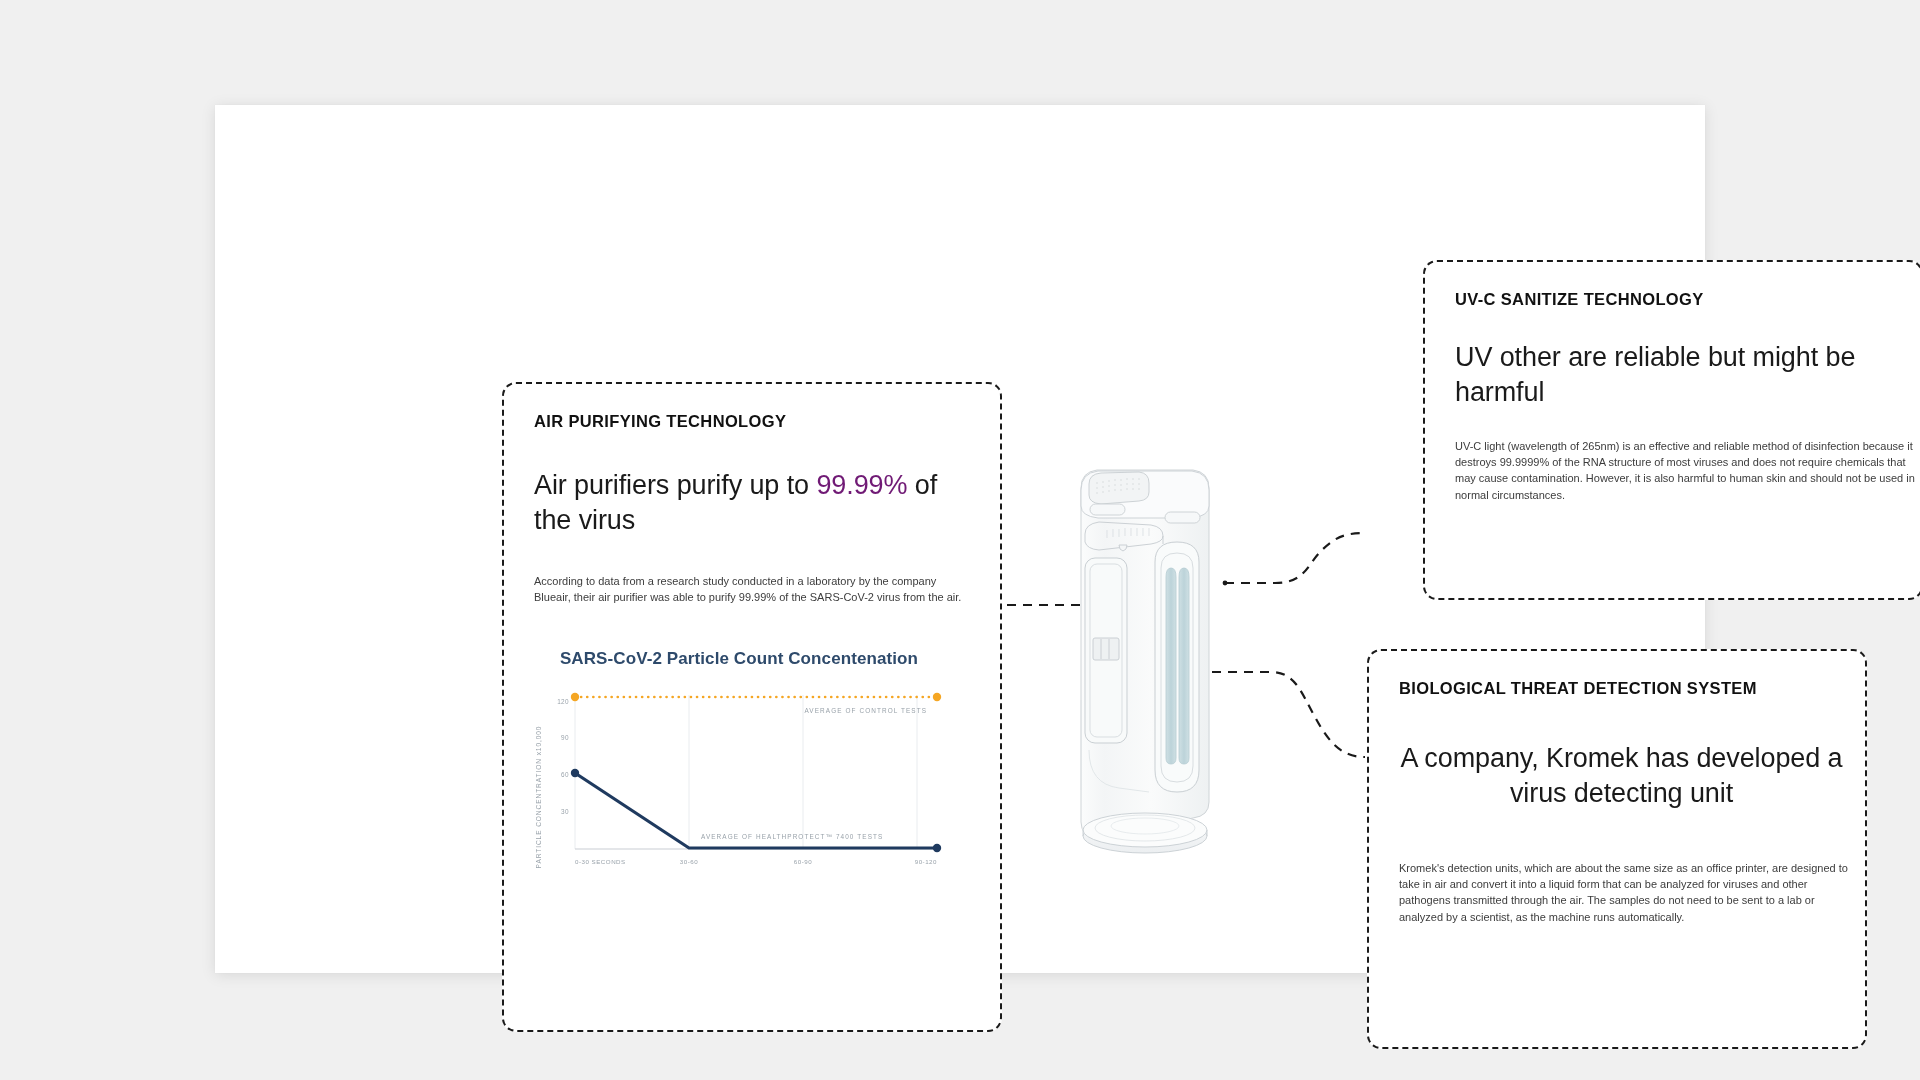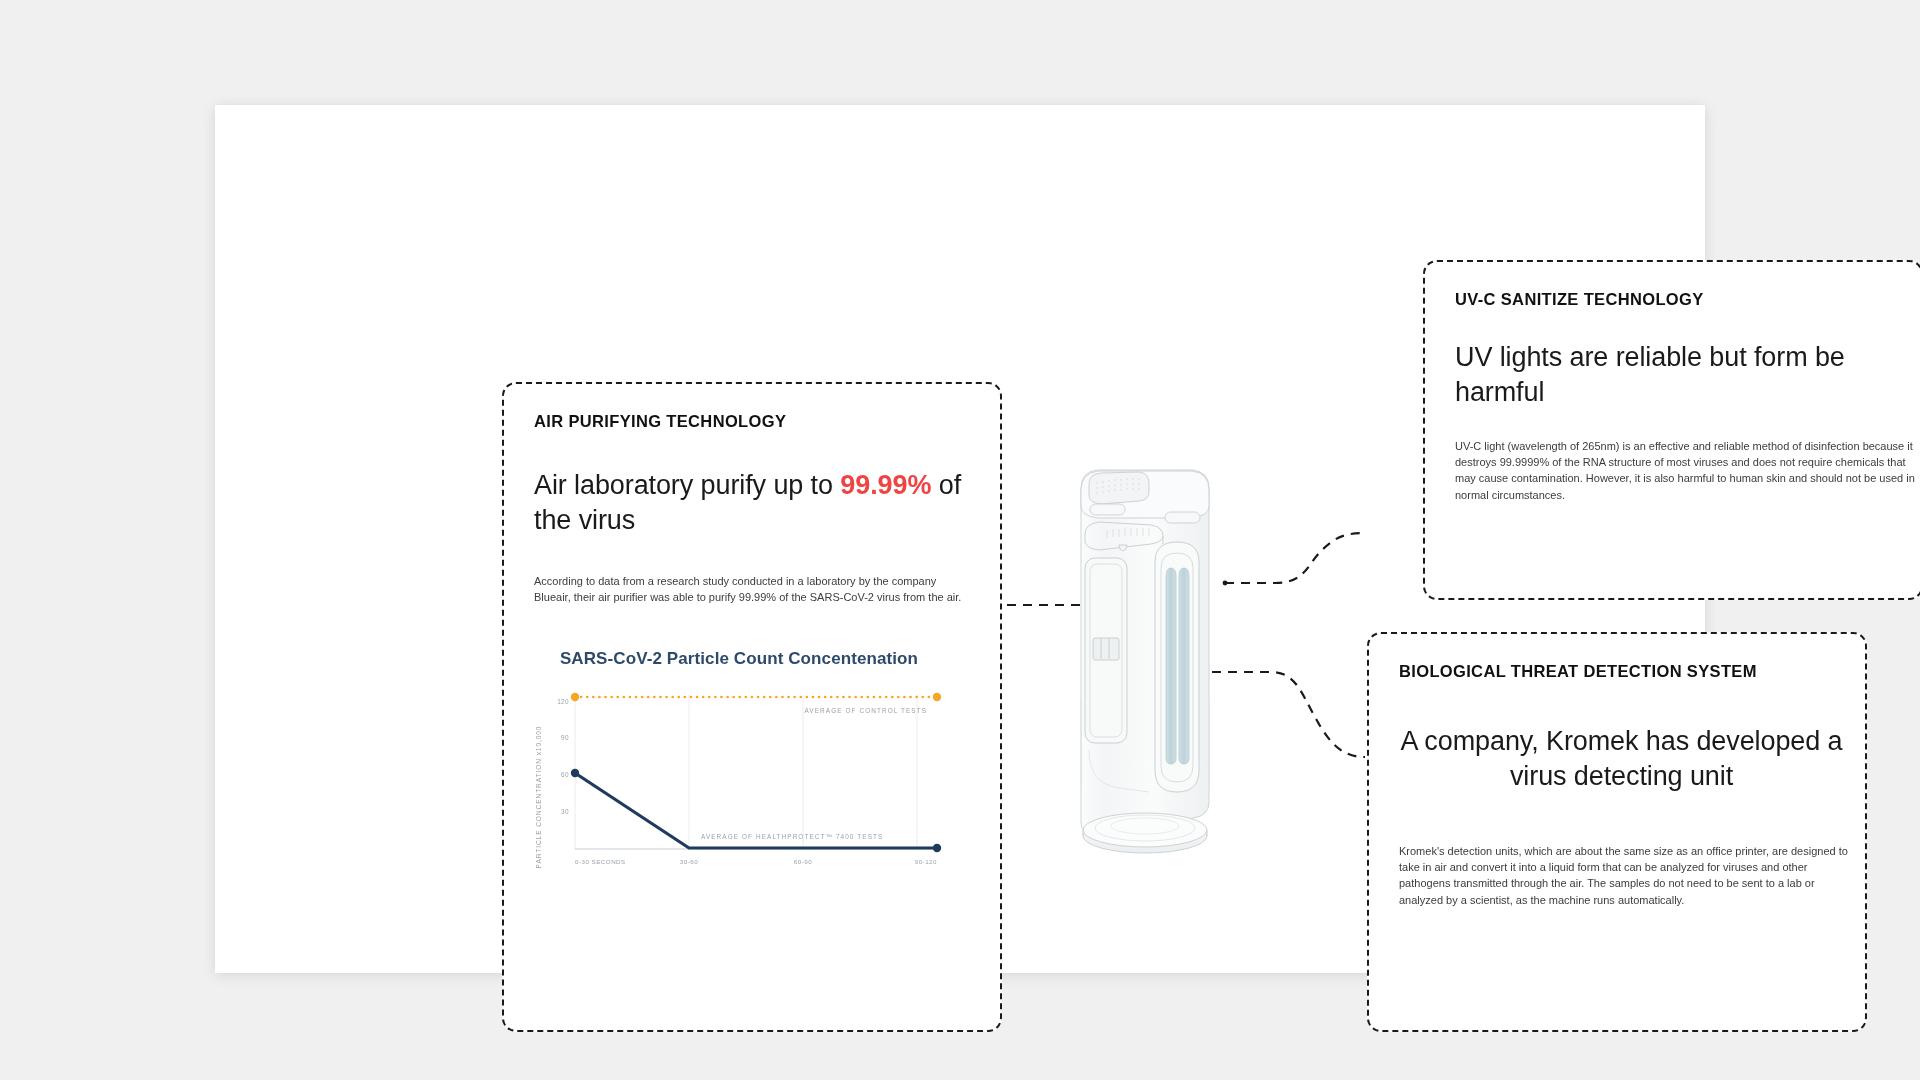--- a/index.html
+++ b/index.html
@@ -37,42 +37,42 @@
     color: #111111;
     line-height: 1.2;
   }
   .headline {
     font-size: 27px;
     font-weight: 400;
     color: #1a1a1a;
     line-height: 1.32;
     letter-spacing: -0.1px;
   }
-  .headline .hl { color: #ef4444; font-weight: 700; }
+  .headline .hl { color: #701a75; font-weight: 400; }
   .body-text {
     font-size: 11px;
     font-weight: 400;
     color: #3c3c3c;
     line-height: 1.47;
   }
 
   
   #card-air  { left: 287px; top: 277px; width: 500px; height: 650px; }
   #card-air .eyebrow { margin-bottom: 36px; }
   #card-air .headline { margin-bottom: 34px; }
   #card-air .body-text { width: 430px; }
 
   
   #card-uvc  { left: 1208px; top: 155px; width: 500px; height: 340px; }
   #card-uvc .eyebrow { margin-bottom: 30px; }
   #card-uvc .headline { margin-bottom: 27px; width: 420px;}
   #card-uvc .body-text { width: 460px; }
 
   
-  #card-bio  { left: 1152px; top: 527px; width: 500px; height: 400px; }
+  #card-bio  { left: 1152px; top: 544px; width: 500px; height: 400px; }
   #card-bio .eyebrow { margin-bottom: 42px; }
   #card-bio .headline { margin-bottom: 36px; width: 445px; text-align: center; }
   #card-bio .body-text { width: 450px; margin-top: 48px; }
 
   
   #connectors {
     position: absolute; left: 0; top: 0;
     width: 1920px; height: 1080px;
     pointer-events: none; z-index: 4;
   }
@@ -241,21 +241,21 @@
         <ellipse cx="100" cy="378" rx="50" ry="13" fill="none" stroke="#dde2e5" stroke-width="0.8"></ellipse>
         <ellipse cx="100" cy="376" rx="34" ry="8" fill="none" stroke="#e2e7ea" stroke-width="0.8"></ellipse>
         <path d="M38 380 L38 386" stroke="#ccd2d6" stroke-width="1" fill="none"></path>
         <path d="M162 380 L162 386" stroke="#ccd2d6" stroke-width="1" fill="none"></path>
       </g>
     </svg>
 
     <div class="card" id="card-air">
       <div class="card-inner">
         <div class="eyebrow">AIR PURIFYING TECHNOLOGY</div>
-        <div class="headline"><span>Air laboratory purify up to </span><span class="hl">99.99%</span><span> of the virus</span></div>
+        <div class="headline"><span>Air purifiers purify up to </span><span class="hl">99.99%</span><span> of the virus</span></div>
         <div class="body-text">According to data from a research study conducted in a laboratory by the company Blueair, their air purifier was able to purify 99.99% of the SARS-CoV-2 virus from the air.</div>
       </div>
 
       <div class="chart-wrap" style="left:25px; top:265px;">
         <div class="chart-title">SARS-CoV-2 Particle Count Concentenation</div>
         <div class="chart-svg-holder">
           <svg viewBox="0 0 420 200" width="420" height="200">
 
             <text x="12" y="120" transform="rotate(-90 12 120)" text-anchor="middle" font-family="Liberation Sans, sans-serif" font-size="6.6" letter-spacing="0.9" fill="#9aa3ab">PARTICLE CONCENTRATION x10,000</text>
 
@@ -296,21 +296,21 @@
               <text x="172" y="162" text-anchor="start" font-family="Liberation Sans, sans-serif" font-size="6.4" letter-spacing="1.1" fill="#98a1a9">AVERAGE OF HEALTHPROTECT™ 7400 TESTS</text>
             </g>
           </svg>
         </div>
       </div>
     </div>
 
     <div class="card" id="card-uvc">
       <div class="card-inner">
         <div class="eyebrow">UV-C SANITIZE TECHNOLOGY</div>
-        <div class="headline">UV lights are reliable but form be harmful</div>
+        <div class="headline">UV other are reliable but might be harmful</div>
         <div class="body-text">UV-C light (wavelength of 265nm) is an effective and reliable method of disinfection because it destroys 99.9999% of the RNA structure of most viruses and does not require chemicals that may cause contamination. However, it is also harmful to human skin and should not be used in normal circumstances.</div>
       </div>
     </div>
 
     <div class="card" id="card-bio">
       <div class="card-inner">
         <div class="eyebrow">BIOLOGICAL THREAT DETECTION SYSTEM</div>
         <div class="headline">A company, Kromek has developed a virus detecting unit</div>
         <div class="body-text">Kromek's detection units, which are about the same size as an office printer, are designed to take in air and convert it into a liquid form that can be analyzed for viruses and other pathogens transmitted through the air. The samples do not need to be sent to a lab or analyzed by a scientist, as the machine runs automatically.</div>
       </div>

